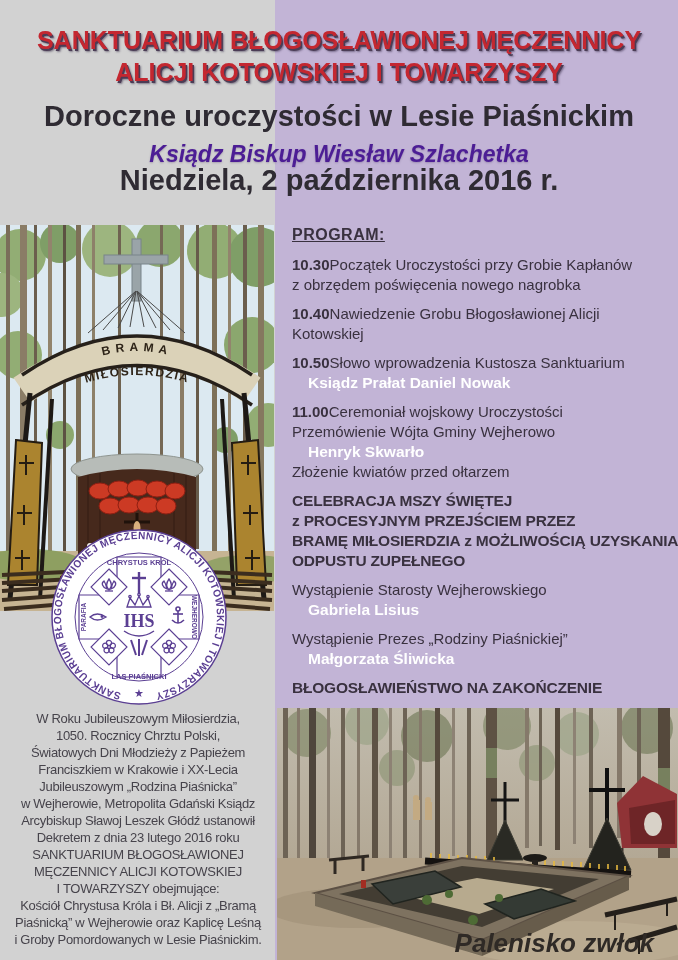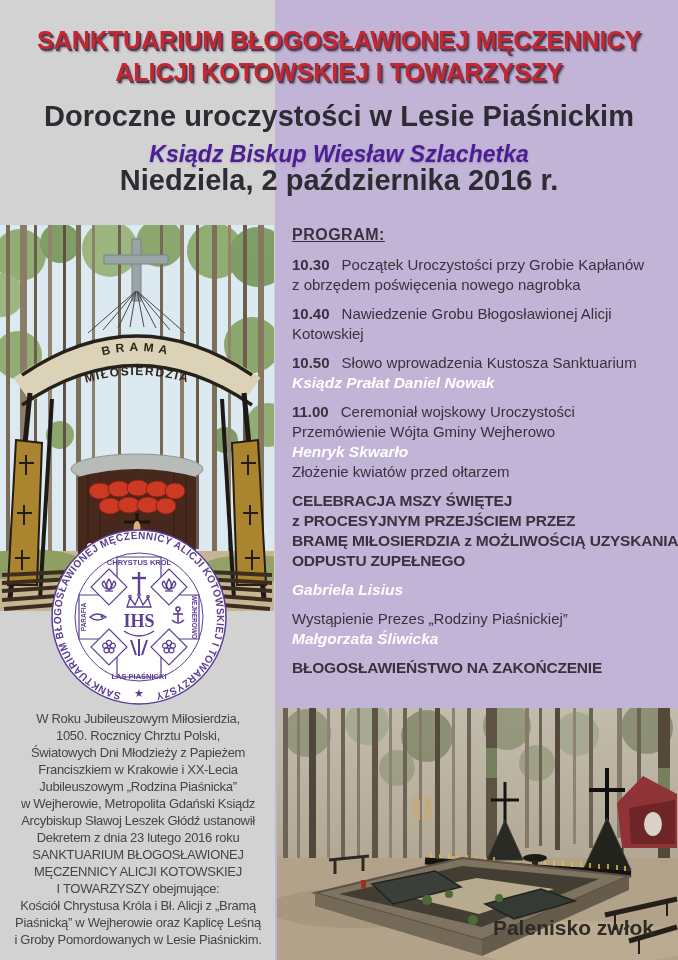--- a/index.html
+++ b/index.html
@@ -15,36 +15,36 @@
   #title2{top:58px;}
   #subtitle{top:100px;font-weight:bold;font-size:29px;color:#2f2b33;}
   #celebrant{top:141px;font-weight:bold;font-style:italic;font-size:23px;color:#4c1d95;
              text-shadow:0 1px 2px rgba(90,70,110,.35);}
   #dateline{top:164px;font-weight:bold;font-size:29px;color:#2f2b33;}
 
   .photo{position:absolute;display:block;}
   #gate-photo{left:0;top:225px;}
   #seal{position:absolute;left:50px;top:528px;}
   #memorial-wrap{position:absolute;left:277px;top:708px;width:401px;height:252px;}
-  #memorial-caption{position:absolute;right:24px;bottom:20px;font-size:21px;font-weight:bold;
-                    color:#2f2a26;white-space:nowrap;}
+  #memorial-caption{position:absolute;right:24px;bottom:1px;font-size:26px;font-weight:bold;
+                    font-style:italic;color:#2f2a26;white-space:nowrap;}
 
   #history{position:absolute;left:8px;top:710px;width:260px;text-align:center;
            font-size:13px;line-height:17px;letter-spacing:-0.3px;color:#46434b;}
   #history div{white-space:nowrap;}
 
   #program{position:absolute;left:292px;top:226px;width:380px;color:#39313f;}
   #program-heading{font-size:16px;font-weight:bold;text-decoration:underline;
                    letter-spacing:.5px;height:20px;margin-bottom:9px;}
   .pblock{margin-bottom:9px;}
   .pline{font-size:15px;line-height:20px;white-space:nowrap;}
   .pline.bold{font-weight:bold;font-size:15.5px;letter-spacing:-0.2px;}
-  .ptime{font-weight:bold;margin-right:12px;}
-  .pname{font-size:15.5px;line-height:20px;font-weight:bold;font-style:italic;color:#ffffff;
-         white-space:nowrap;}
+  .ptime{font-weight:bold;margin-right:0;}
+  .pname{font-size:15.5px;line-height:20px;font-weight:bold;color:#ffffff;
+         white-space:nowrap;margin-left:16px;}
 </style>
 </head>
 <body>
 
 <div id="poster">
   <div class="bg-left"></div>
   <div class="bg-right"></div>
 
   <div class="hline title-red" id="title2">ALICJI KOTOWSKIEJ I TOWARZYSZY</div>
   <div class="hline title-red" id="title1">SANKTUARIUM BŁOGOSŁAWIONEJ MĘCZENNICY</div>
@@ -337,20 +337,21 @@
     </div>
 
     <div class="pblock">
       <div class="pline bold">CELEBRACJA MSZY ŚWIĘTEJ</div>
       <div class="pline bold">z PROCESYJNYM PRZEJŚCIEM PRZEZ</div>
       <div class="pline bold">BRAMĘ MIŁOSIERDZIA z MOŻLIWOŚCIĄ UZYSKANIA</div>
       <div class="pline bold">ODPUSTU ZUPEŁNEGO</div>
     </div>
 
     <div class="pblock">
+      <div class="pline">Wystąpienie Starosty Wejherowskiego</div>
       <div class="pname">Gabriela Lisius</div>
     </div>
 
     <div class="pblock">
       <div class="pline">Wystąpienie Prezes „Rodziny Piaśnickiej”</div>
       <div class="pname">Małgorzata Śliwicka</div>
     </div>
 
     <div class="pline bold">BŁOGOSŁAWIEŃSTWO NA ZAKOŃCZENIE</div>
   </div>

